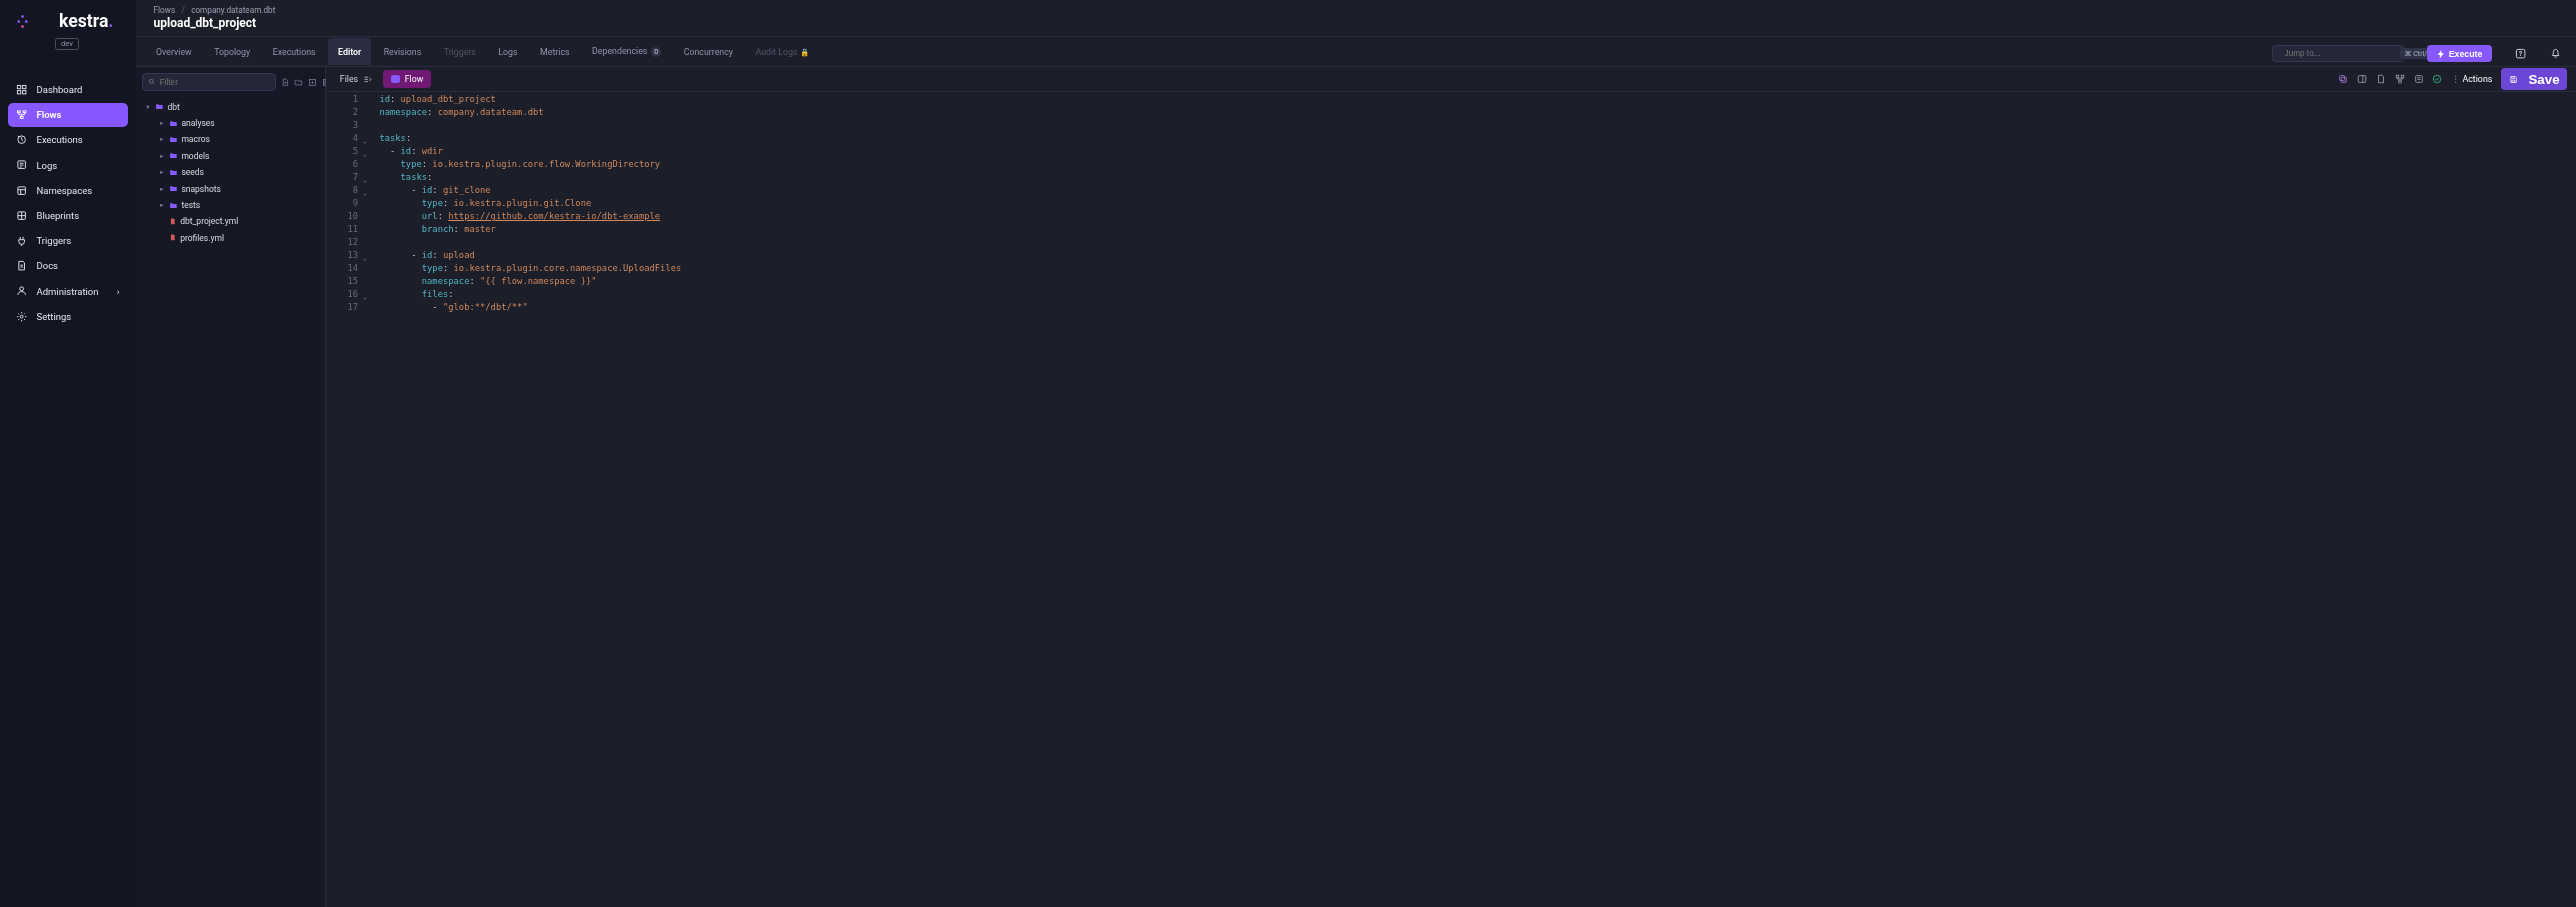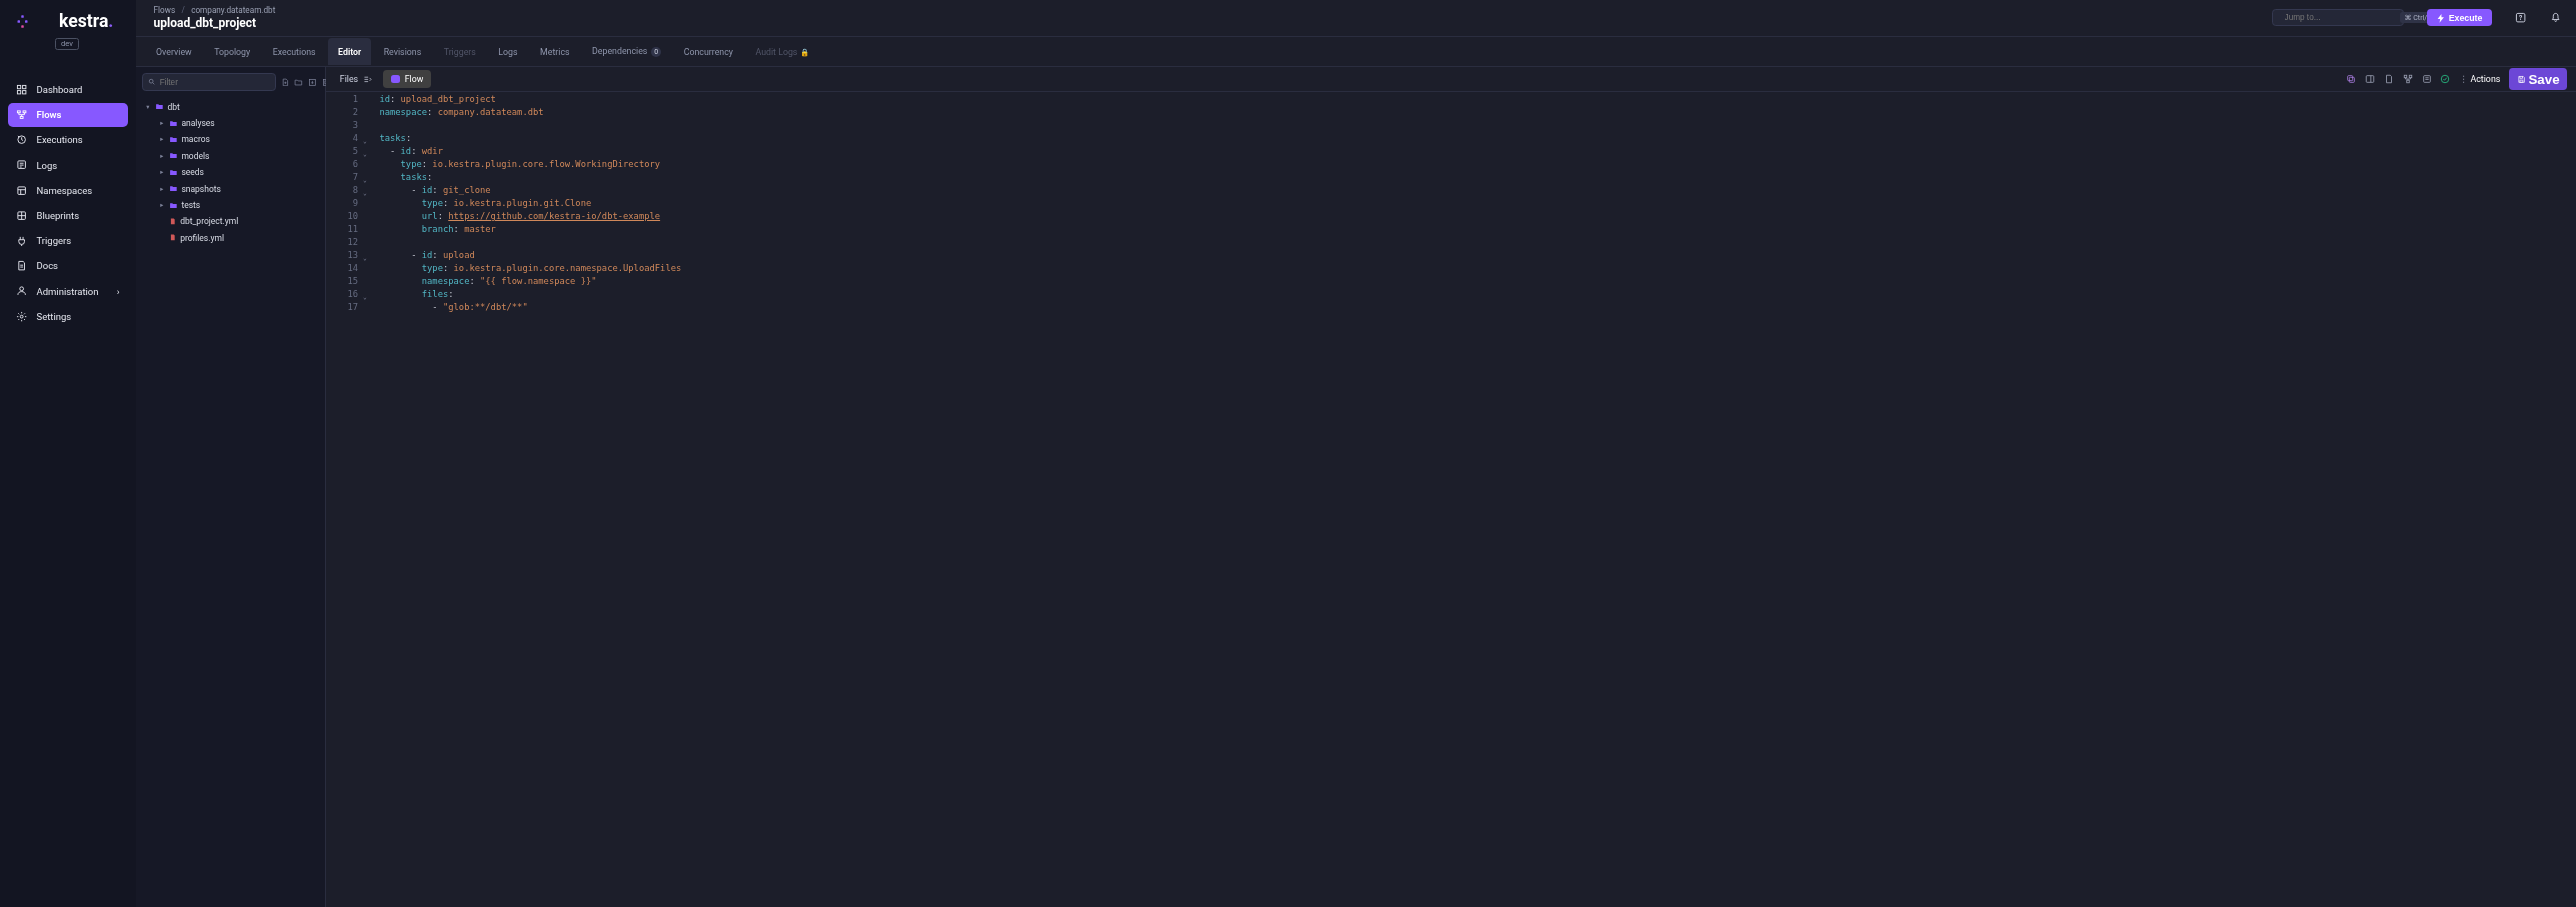--- a/index.html
+++ b/index.html
@@ -65,21 +65,21 @@
   align-items: flex-start;
   padding: 5px 15px 0 17.6px;
   border-bottom: 0.6px solid #2a2d3f;
   height: 37px;
 }
 .topbar-left { display: flex; flex-direction: column; gap: 1.3px; }
 .breadcrumb { display: flex; align-items: center; gap: 6.3px; font-size: 8.2px; }
 .breadcrumb a { color: #9aa0b3; text-decoration: none; }
 .breadcrumb .sep { color: #5a5f75; }
 .page-title { font-size: 12px; font-weight: 700; color: #fff; }
-.topbar-right { margin-left: auto; display: flex; align-items: center; gap: 23px; padding-top: 3.8px; }
+.topbar-right { margin-left: auto; display: flex; align-items: center; gap: 23px; padding-top: 3.8px; margin-top: 36px; }
 .search-box {
   display: flex;
   align-items: center;
   background: #242737;
   border: 0.6px solid #343850;
   border-radius: 3.8px;
   height: 17.6px;
   padding: 0 6.3px;
   gap: 5px;
   width: 132px;
@@ -171,30 +171,30 @@
   flex: 1; display: flex; flex-direction: column;
   background: #1c1e2a;
 }
 .editor-tabs {
   display: flex; align-items: center; padding: 0 8.8px;
   height: 25px; border-bottom: 0.6px solid #2a2d3f;
 }
 .files-btn { display: flex; align-items: center; gap: 5px; color: #cfd3e2; cursor: pointer; padding: 3.8px 5px; }
 .flow-tab {
   display: flex; align-items: center; gap: 5px;
-  background: #404040; padding: 3.8px 7.6px; border-radius: 3.8px;
+  background: #701a75; padding: 3.8px 7.6px; border-radius: 3.8px;
   margin-left: 6.3px; color: #fff;
 }
 .flow-dot { width: 8.8px; height: 8.8px; background: #8758ff; border-radius: 2.5px; }
 .editor-right { margin-left: auto; display: flex; align-items: center; gap: 8.8px; color: #9aa0b3; }
 .editor-right .ico { cursor: pointer; }
 .check { color: #27c184; }
 .actions-btn { color: #fff; cursor: pointer; display:flex; align-items:center; gap:2.5px; }
 .save-btn {
-  display: flex; align-items: center; gap: 3px;
+  display: flex; align-items: center; gap: 11px;
   background: #6c47d6; color: #fff; font-weight: 600;
   border: 0; padding: 3.2px 7.6px; border-radius: 3.8px; cursor: pointer;
 }
 
 
 .code {
   flex: 1;
   font-family: "SF Mono", ui-monospace, Menlo, Consolas, monospace;
   font-size: 8.8px;
   line-height: 13px;

